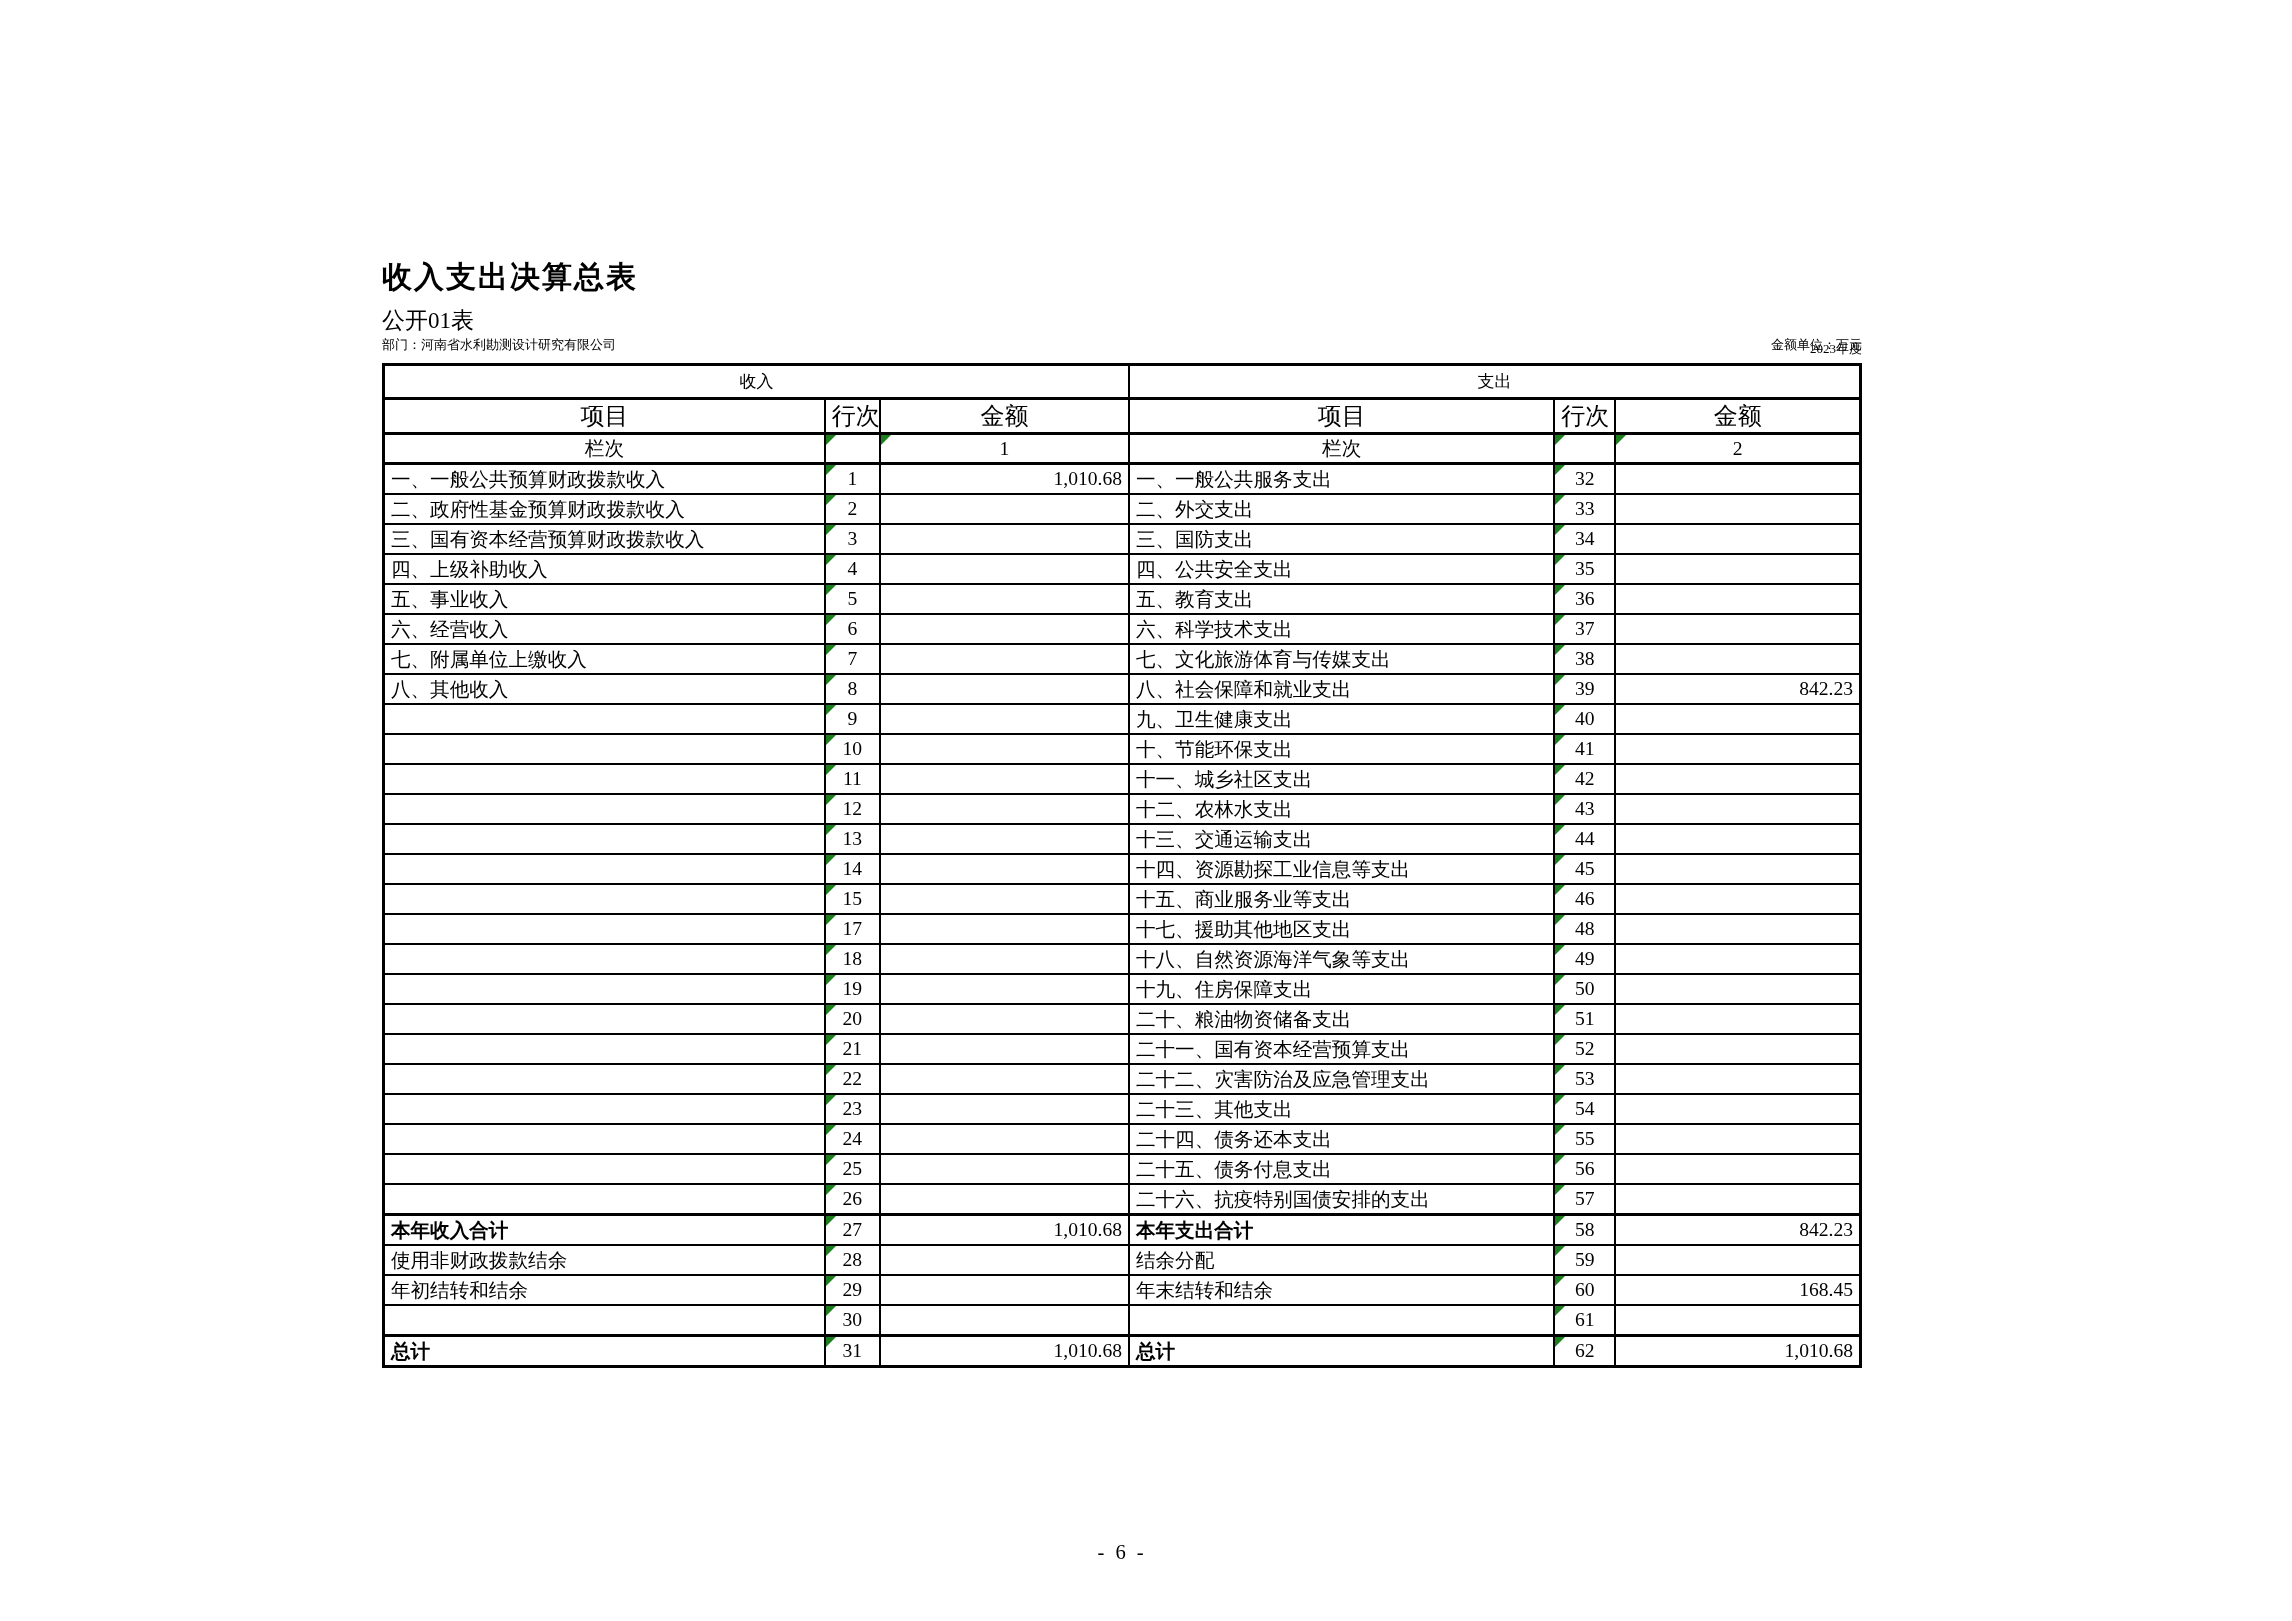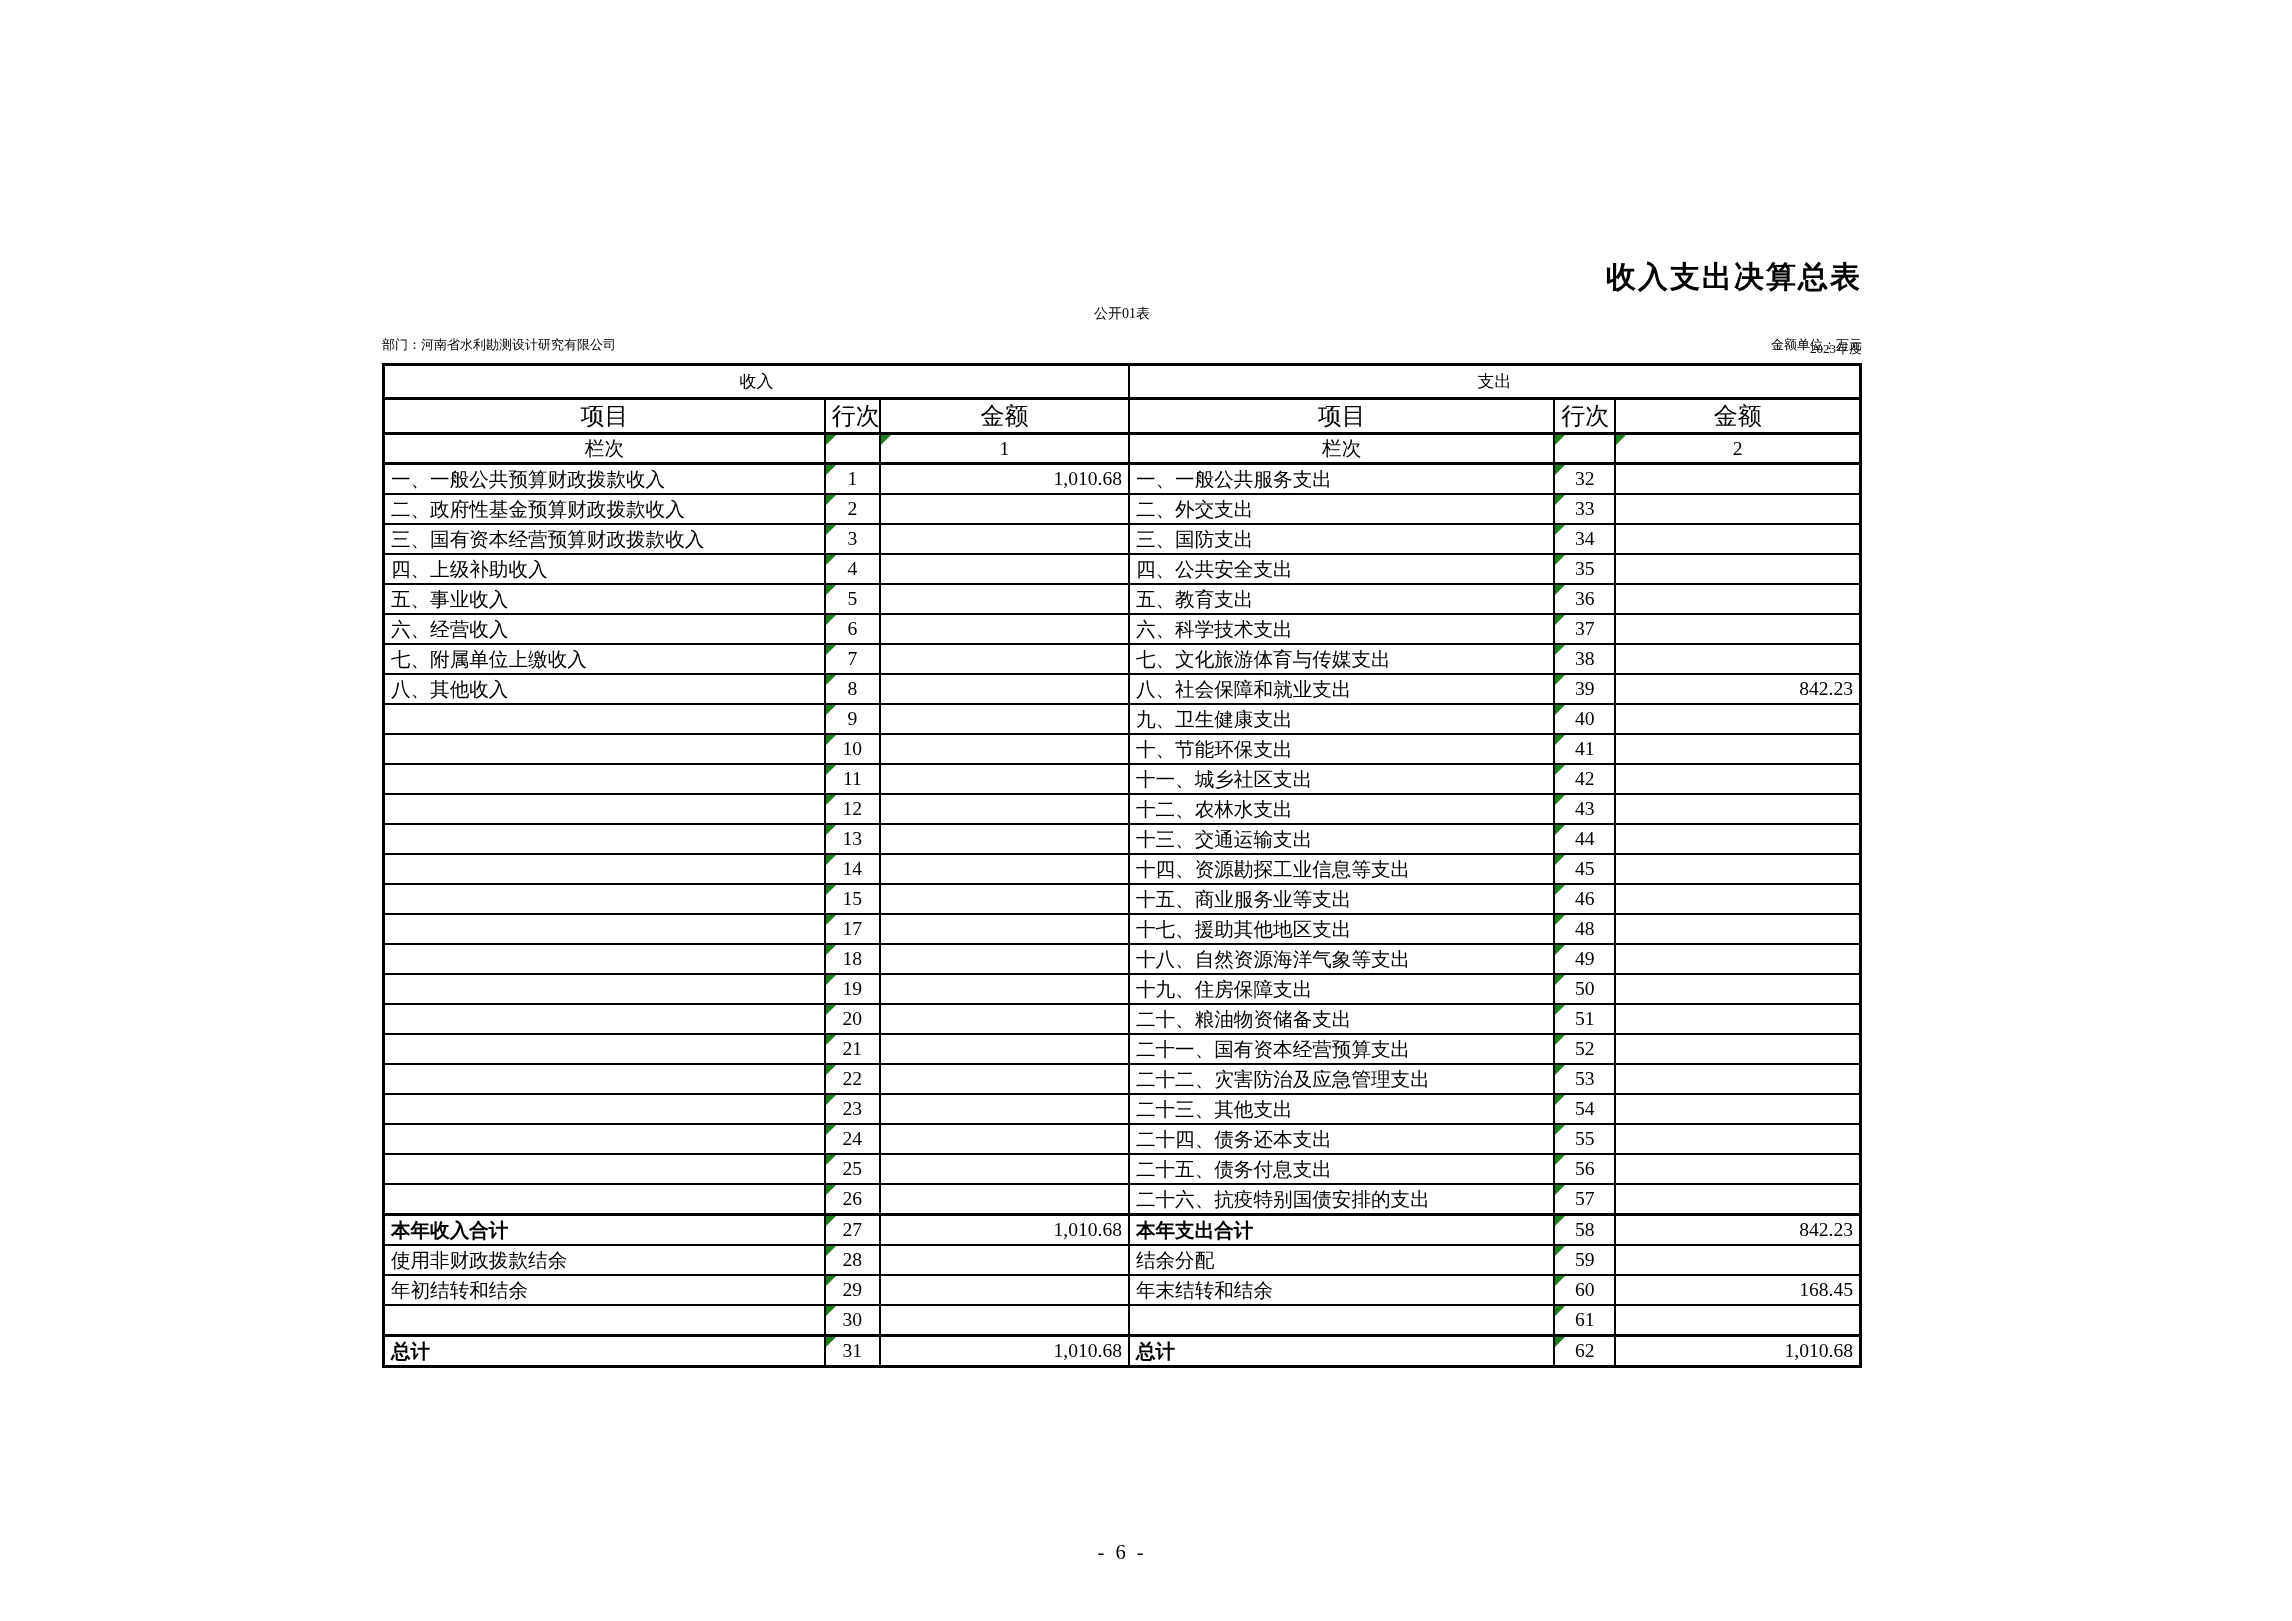--- a/index.html
+++ b/index.html
@@ -1,22 +1,22 @@
 <!DOCTYPE html>
 <html><head>
 <meta charset="utf-8">
 <style>
   html,body{margin:0;padding:0;background:#ffffff;}
   #page{position:relative;width:2293px;height:1621px;background:#fff;
         font-family:"Liberation Serif","DejaVu Serif",serif;color:#000;}
 
-  .title{position:absolute;left:382px;top:257px;width:1480px;text-align:right;
+  .title{position:absolute;left:382px;top:257px;width:1480px;text-align:left;
          font-family:Liberation Sans, sans-serif;
          font-weight:bold;font-size:30px;letter-spacing:2px;}
-  .form-code{position:absolute;left:382px;top:305px;width:1480px;text-align:center;font-size:14px;}
+  .form-code{position:absolute;left:382px;top:305px;width:1480px;text-align:left;font-size:23px;}
   .meta-row{position:absolute;left:382px;top:336px;width:1480px;height:25.5px;font-size:13px;}
   .meta-dept{position:absolute;left:0;top:0;}
   .meta-year{position:absolute;left:0;top:4px;width:100%;text-align:right;}
   .meta-unit{position:absolute;right:0;top:0;text-align:right;}
 
   table.sheet{position:absolute;left:382px;top:363px;width:1480px;
               border-collapse:collapse;table-layout:fixed;
               border:3.9px solid #000;}
   table.sheet td{border:2px solid #000;padding:0 5.9px;font-size:19.6px;
                  overflow:hidden;white-space:nowrap;position:relative;

